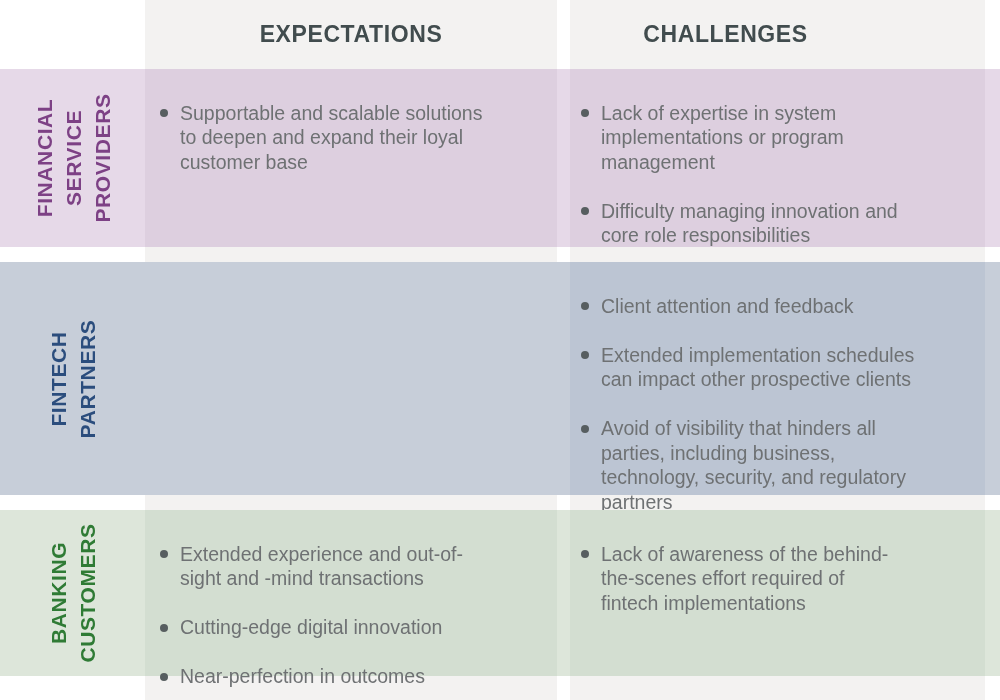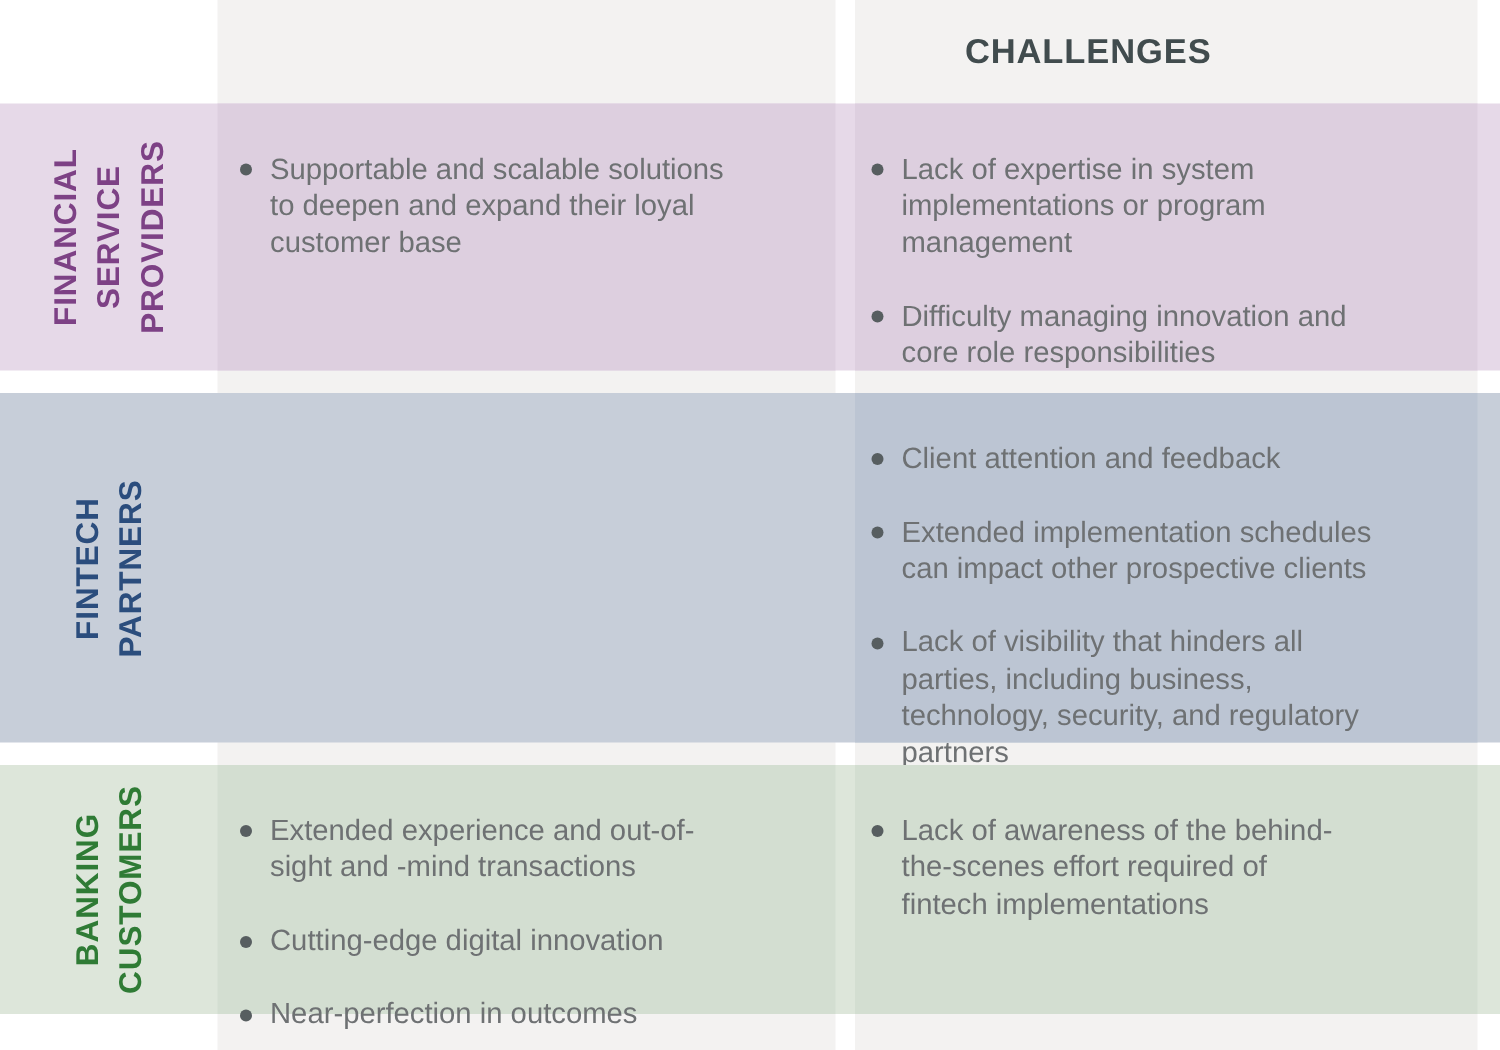--- a/index.html
+++ b/index.html
@@ -97,20 +97,21 @@
   .cell-cha .bullets li::before { left: 11px; }
 </style>
 </head>
 <body>
 
 <div class="canvas">
 
   <div class="col-strip strip-exp"></div>
   <div class="col-strip strip-cha"></div>
 
+  <div class="header-label pos-exp">EXPECTATIONS</div>
   <div class="header-label pos-cha">CHALLENGES</div>
 
   <section class="row-band row-fsp">
     <div class="label-cell">
       <div class="vlabel">FINANCIAL
 SERVICE
 PROVIDERS</div>
     </div>
     <div class="cell cell-exp">
       <ul class="bullets">
@@ -134,21 +135,21 @@
   <section class="row-band row-fp">
     <div class="label-cell">
       <div class="vlabel">FINTECH
 PARTNERS</div>
     </div>
     <div class="cell cell-cha">
       <ul class="bullets">
         <li>Client attention and feedback</li>
         <li>Extended implementation schedules
 can impact other prospective clients</li>
-        <li>Lack of visibility that hinders all
+        <li>Avoid of visibility that hinders all
 parties, including business,
 technology, security, and regulatory
 partners</li>
         <li>Perceived or actual “outsider” status</li>
       </ul>
     </div>
   </section>
 
   <section class="row-band row-bc">
     <div class="label-cell">

